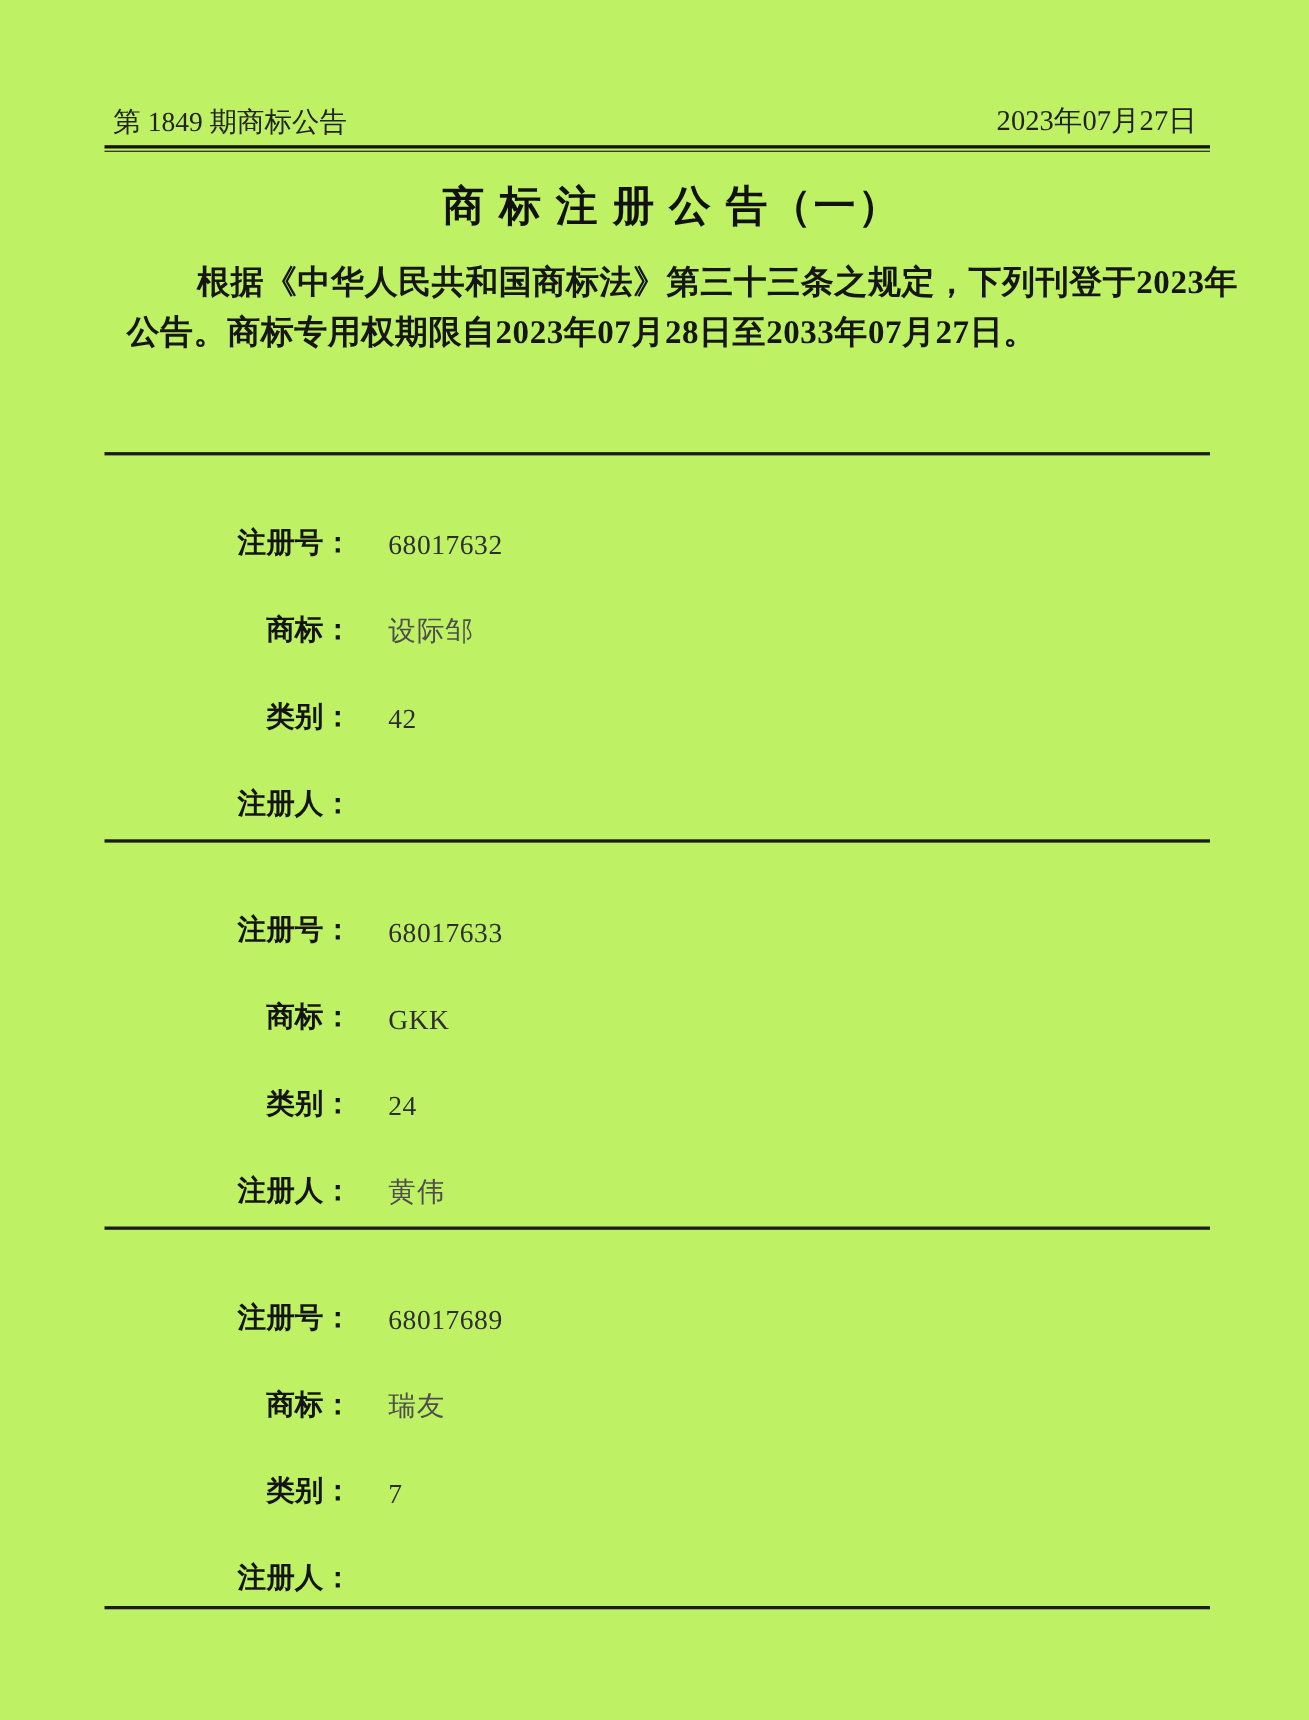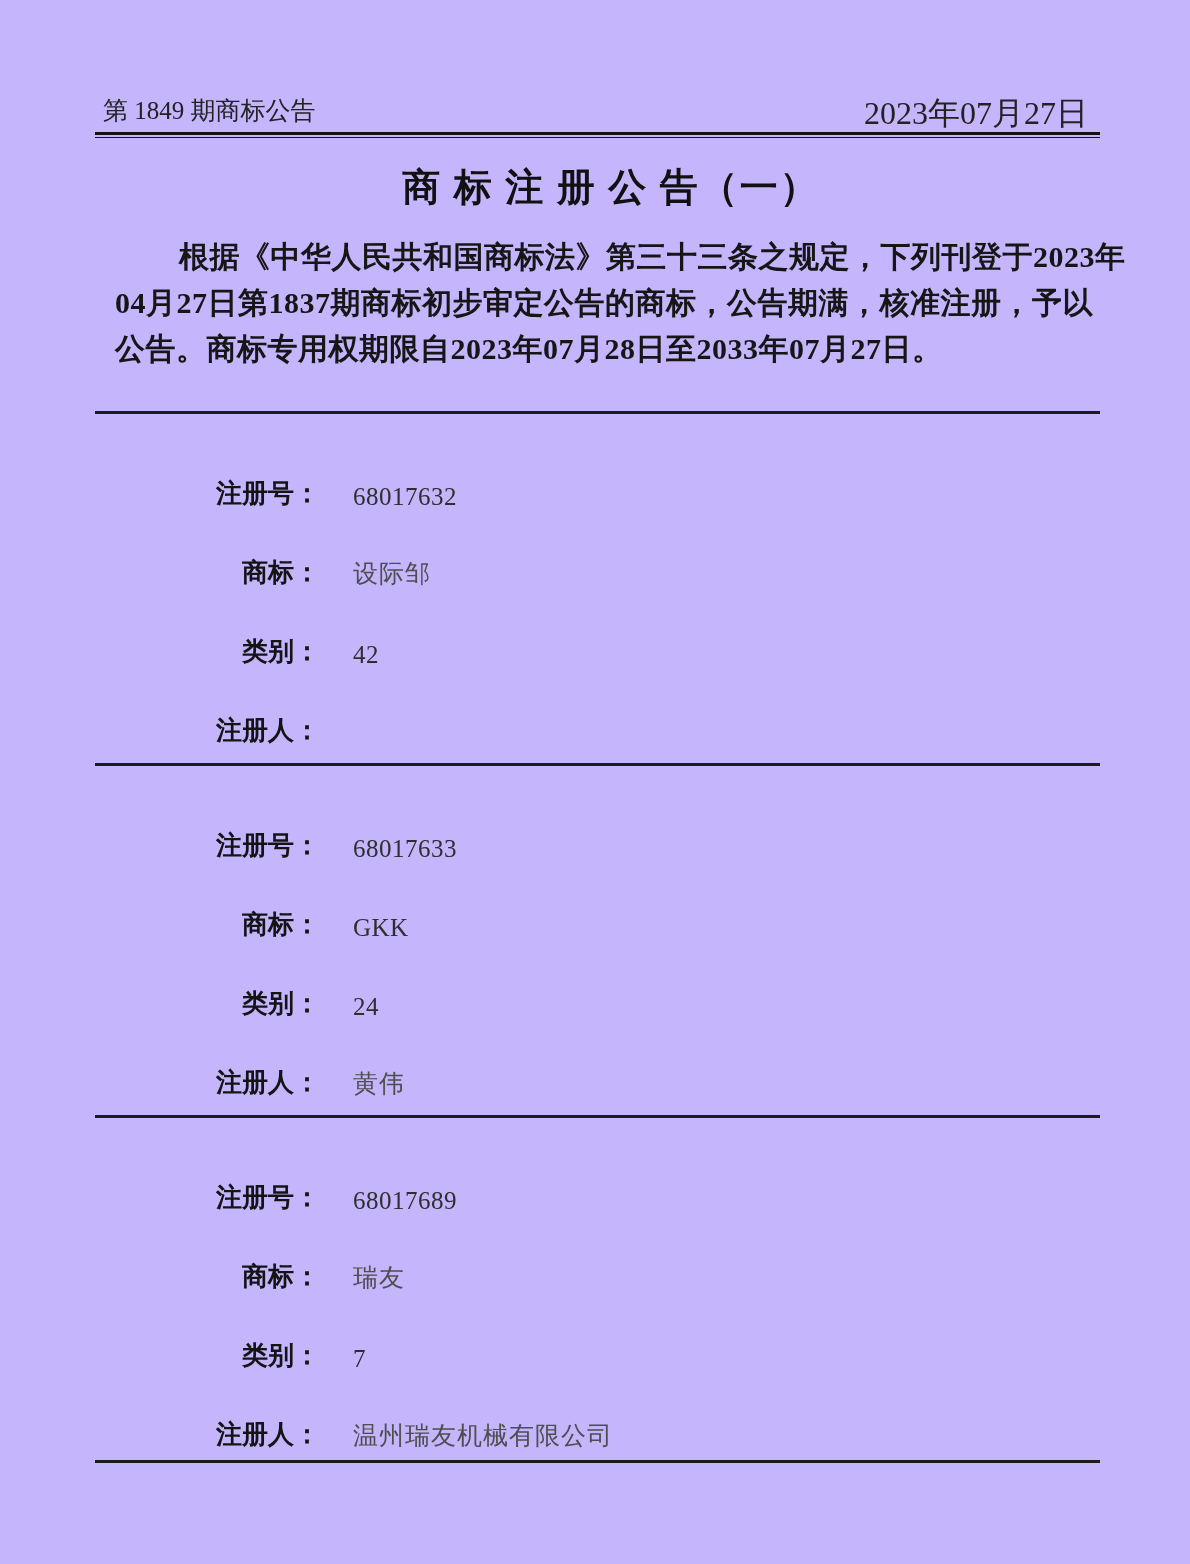--- a/index.html
+++ b/index.html
@@ -4,40 +4,40 @@
 <style>
   html, body {
     margin: 0;
     padding: 0;
     background: #ffffff;
   }
   .page {
     position: relative;
     width: 1190px;
     height: 1564px;
-    background: #c4b5fd;
+    background: #bef264;
     font-family: "Liberation Serif", "DejaVu Serif", serif;
     color: #1a1a1a;
     overflow: hidden;
   }
 
   
   .header-issue {
     position: absolute;
     left: 103px;
     top: 94px;
     font-size: 25px;
     color: #222;
     white-space: nowrap;
   }
   .header-date {
     position: absolute;
     right: 102px;
     top: 92px;
-    font-size: 32px;
+    font-size: 26px;
     color: #222;
     white-space: nowrap;
   }
   .header-rule {
     position: absolute;
     left: 95px;
     top: 132px;
     width: 1005px;
     height: 2px;
     border-top: 3px solid #141414;
@@ -134,21 +134,20 @@
 <div class="page">
 
   <span class="header-issue">第 1849 期商标公告</span>
   <span class="header-date">2023年07月27日</span>
   <div class="header-rule"></div>
 
   <h1 class="title">商 标 注 册 公 告（一）</h1>
 
   <div class="intro">
     <div class="intro-line indent">根据《中华人民共和国商标法》第三十三条之规定，下列刊登于2023年</div>
-    <div class="intro-line">04月27日第1837期商标初步审定公告的商标，公告期满，核准注册，予以</div>
     <div class="intro-line">公告。商标专用权期限自2023年07月28日至2033年07月27日。</div>
   </div>
 
   <div class="entries">
 
     <section class="entry">
       <div class="row">
         <span class="label">注册号：</span>
         <span class="value num">68017632</span>
       </div>
@@ -192,21 +191,20 @@
       <div class="row">
         <span class="label">商标：</span>
         <span class="value cn">瑞友</span>
       </div>
       <div class="row">
         <span class="label">类别：</span>
         <span class="value num">7</span>
       </div>
       <div class="row">
         <span class="label">注册人：</span>
-        <span class="value cn">温州瑞友机械有限公司</span>
       </div>
     </section>
 
     <div class="bottom-rule"></div>
 
   </div>
 
 </div>
 
 </body></html>

